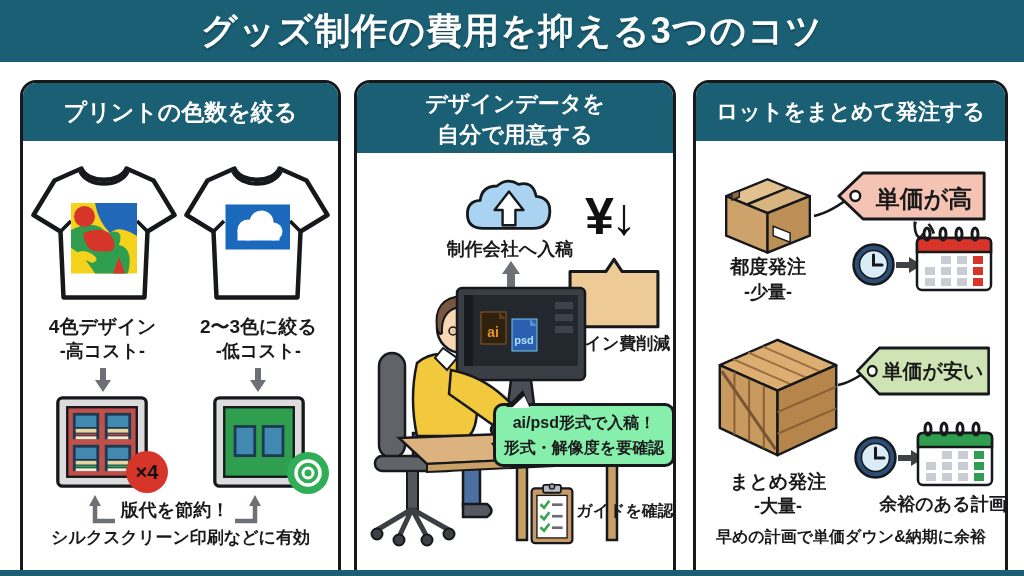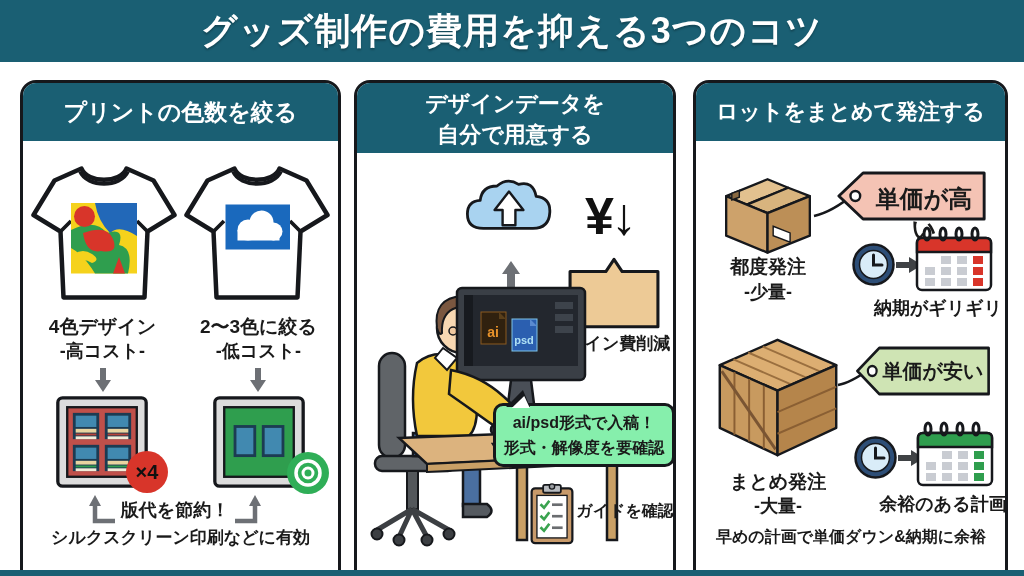--- a/index.html
+++ b/index.html
@@ -161,20 +161,21 @@
 <div class="panel" style="left:354px;width:322px;">
   <div class="panel-header" style="height:70px;font-size:22px;line-height:31px;padding-top:5px;box-sizing:border-box;">
     <div>デザインデータを</div>
     <div>自分で用意する</div>
   </div>
 
   <svg class="abs" style="left:104px;top:90px;" width="96" height="66" viewBox="0 0 120 80">
     <path d="M28,68 Q8,68 8,50 Q8,34 24,33 Q26,15 45,15 Q58,4 72,13 Q90,8 94,28 Q112,30 111,48 Q110,68 90,68 Z" fill="#a9d3f0" stroke="#16181c" stroke-width="3.5" stroke-linejoin="round"></path>
     <path d="M60,22 L78,45 L68,45 L68,64 L52,64 L52,45 L42,45 Z" fill="#ffffff" stroke="#16181c" stroke-width="3" stroke-linejoin="round"></path>
   </svg>
+  <div class="cap" style="left:50px;top:155px;width:206px;font-size:18px;">制作会社へ入稿</div>
 
   <div class="yen" style="left:228px;top:103px;">¥↓</div>
 
   <svg class="abs" style="left:210px;top:170px;" width="94" height="77" viewBox="0 0 92 75">
     <path d="M3,18 L38,18 L46,6 L54,18 L89,18 L89,72 L3,72 Z" fill="#edca96" stroke="#16181c" stroke-width="3" stroke-linejoin="round"></path>
   </svg>
   <div class="cap" style="left:173px;top:250px;width:160px;font-size:17px;">デザイン費削減</div>
 
   <svg class="abs" style="left:145px;top:178px;" width="18" height="34" viewBox="0 0 18 34">
     <polygon points="9,0 18,13 13,13 13,34 5,34 5,13 0,13" fill="#6d7075"></polygon>
@@ -303,21 +304,20 @@
       <rect x="10" y="52" width="10" height="8"></rect>
         <rect x="26" y="52" width="10" height="8"></rect>
         <rect x="42" y="52" width="10" height="8"></rect>
     </g>
     <g fill="#d8352a">
       <rect x="58" y="30" width="10" height="8"></rect>
         <rect x="58" y="41" width="10" height="8"></rect>
         <rect x="58" y="52" width="10" height="8"></rect>
     </g>
   </svg>
-  <div class="cap" style="left:167px;top:214px;width:150px;font-size:18px;">納期がギリギリ</div>
 
   <svg class="abs" style="left:15px;top:247px;" width="134" height="137" viewBox="0 0 135 140">
     <path d="M8,36 L67,10 L127,36 L67,62 Z" fill="#dcae72" stroke="#16181c" stroke-width="2.5" stroke-linejoin="round"></path>
     <path d="M22,30 L82,56 M37,23 L97,49 M52,17 L112,43" stroke="#9a6f3f" stroke-width="2"></path>
     <path d="M8,36 L8,100 L67,128 L67,62 Z" fill="#c89a5f" stroke="#16181c" stroke-width="2.5" stroke-linejoin="round"></path>
     <path d="M23,43 L23,107 M38,50 L38,114 M53,57 L53,121" stroke="#8a5f33" stroke-width="2"></path>
     <path d="M10,42 L65,122" stroke="#7a5533" stroke-width="3"></path>
     <path d="M127,36 L127,100 L67,128 L67,62 Z" fill="#b5854b" stroke="#16181c" stroke-width="2.5" stroke-linejoin="round"></path>
     <path d="M67,84 L127,58 M67,106 L127,80" stroke="#8a5f33" stroke-width="2"></path>
   </svg>

